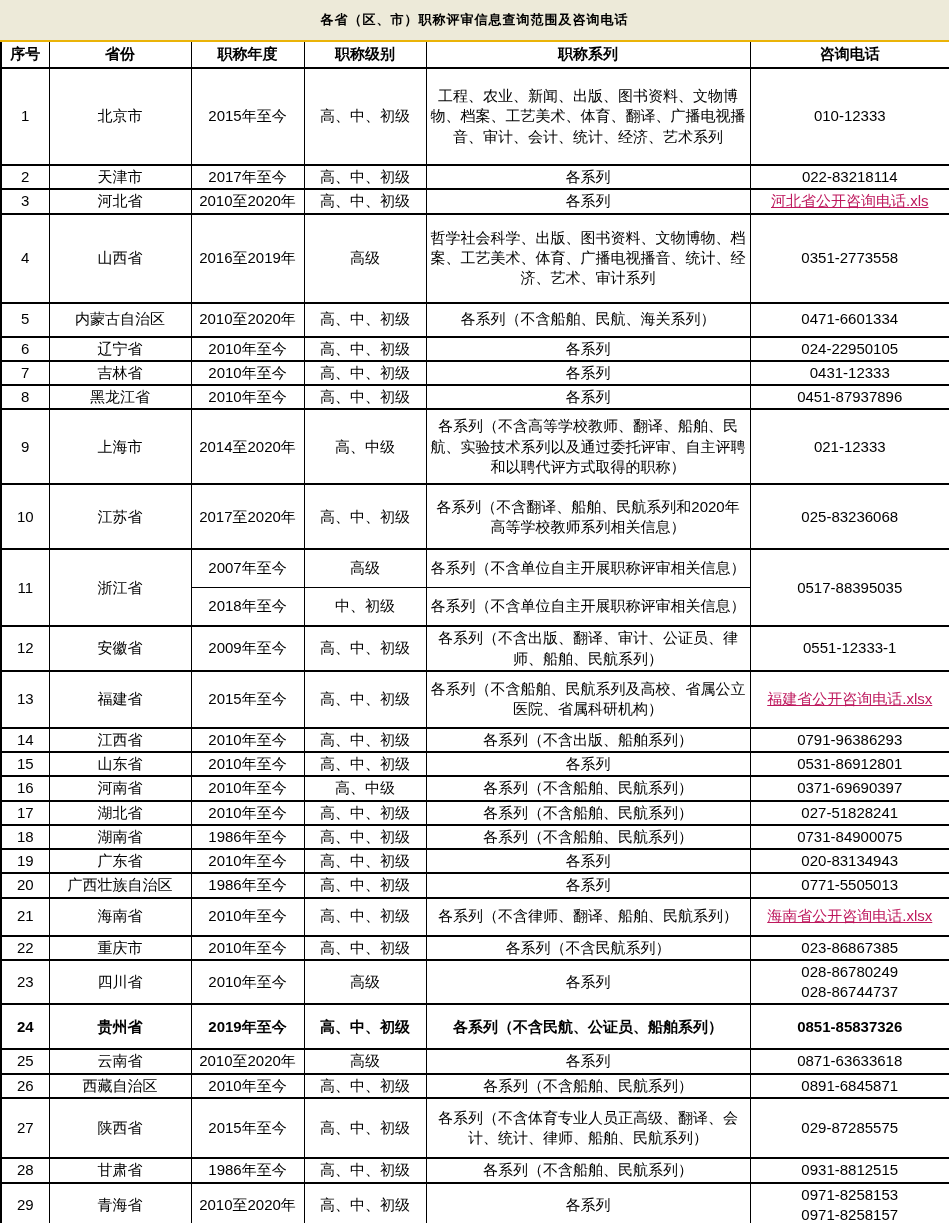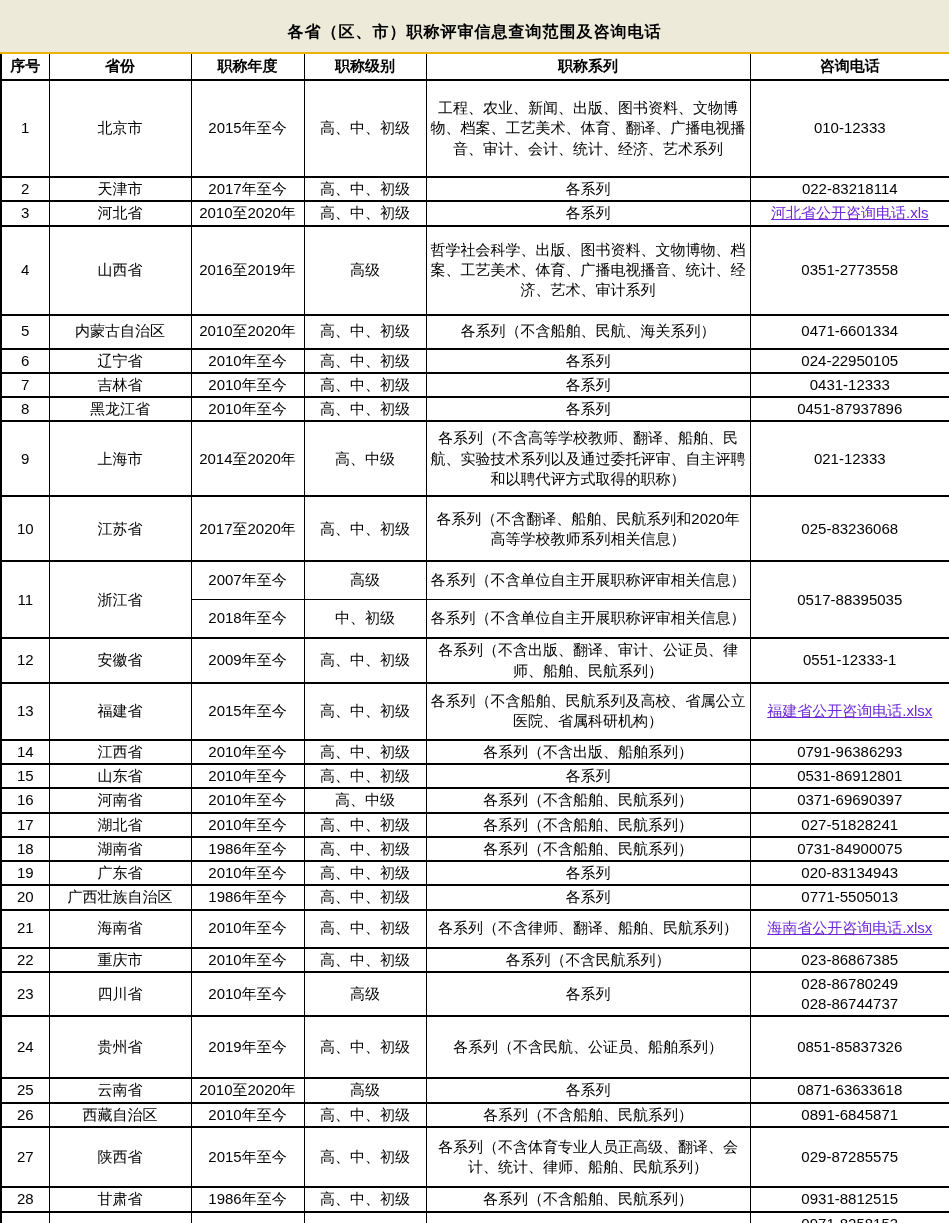--- a/index.html
+++ b/index.html
@@ -7,24 +7,23 @@
     width: 949px;
     background: #edead9;
     font-family: "Liberation Sans", sans-serif;
     color: #000;
   }
   .title-band {
     height: 40px;
     display: flex;
     align-items: center;
     justify-content: center;
-    font-size: 16px;
+    font-size: 13px;
     font-weight: bold;
     letter-spacing: 1px;
-    margin-top: 12px;
   }
   table.main {
     border-collapse: collapse;
     table-layout: fixed;
     width: 949px;
     background: #ffffff;
     border: 2px solid #000;
   }
   th, td {
     border-left: 1px solid #000;
@@ -44,21 +43,21 @@
   }
   th { font-weight: bold; font-size: 15px; }
   tbody tr {
     border-top: 2px solid #000;
     border-bottom: 2px solid #000;
   }
   tbody tr.sub-a { border-bottom: 1px solid #000; }
   tbody tr.sub-b { border-top: 1px solid #000; }
   td.phone { white-space: pre-line; }
   .link {
-    color: #6d28d9;
+    color: #be185d;
     text-decoration: underline;
     cursor: pointer;
     text-align: right;
   }
 </style>
 </head>
 <body>
 
 <div class="title-band">各省（区、市）职称评审信息查询范围及咨询电话</div>
 
@@ -265,21 +264,21 @@
       </tr>
       <tr style="height: 40px;">
         <td>23</td>
         <td>四川省</td>
         <td>2010年至今</td>
         <td>高级</td>
         <td>各系列</td>
         <td class="phone">028-86780249
 028-86744737</td>
       </tr>
-      <tr style="height: 62px;">
+      <tr style="height: 45px; font-weight: bold;">
         <td>24</td>
         <td>贵州省</td>
         <td>2019年至今</td>
         <td>高、中、初级</td>
         <td>各系列（不含民航、公证员、船舶系列）</td>
         <td class="phone">0851-85837326</td>
       </tr>
       <tr style="height: 23px;">
         <td>25</td>
         <td>云南省</td>

